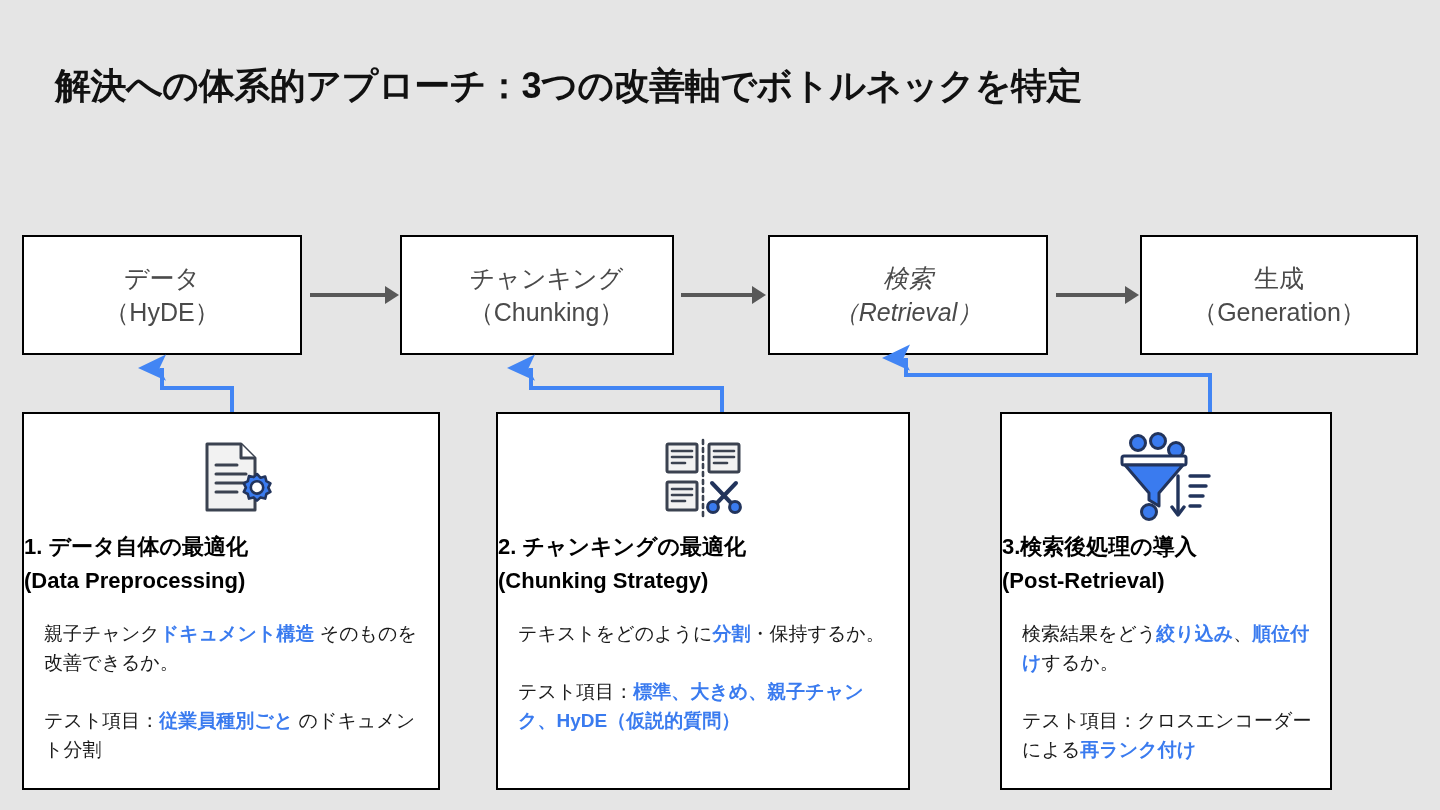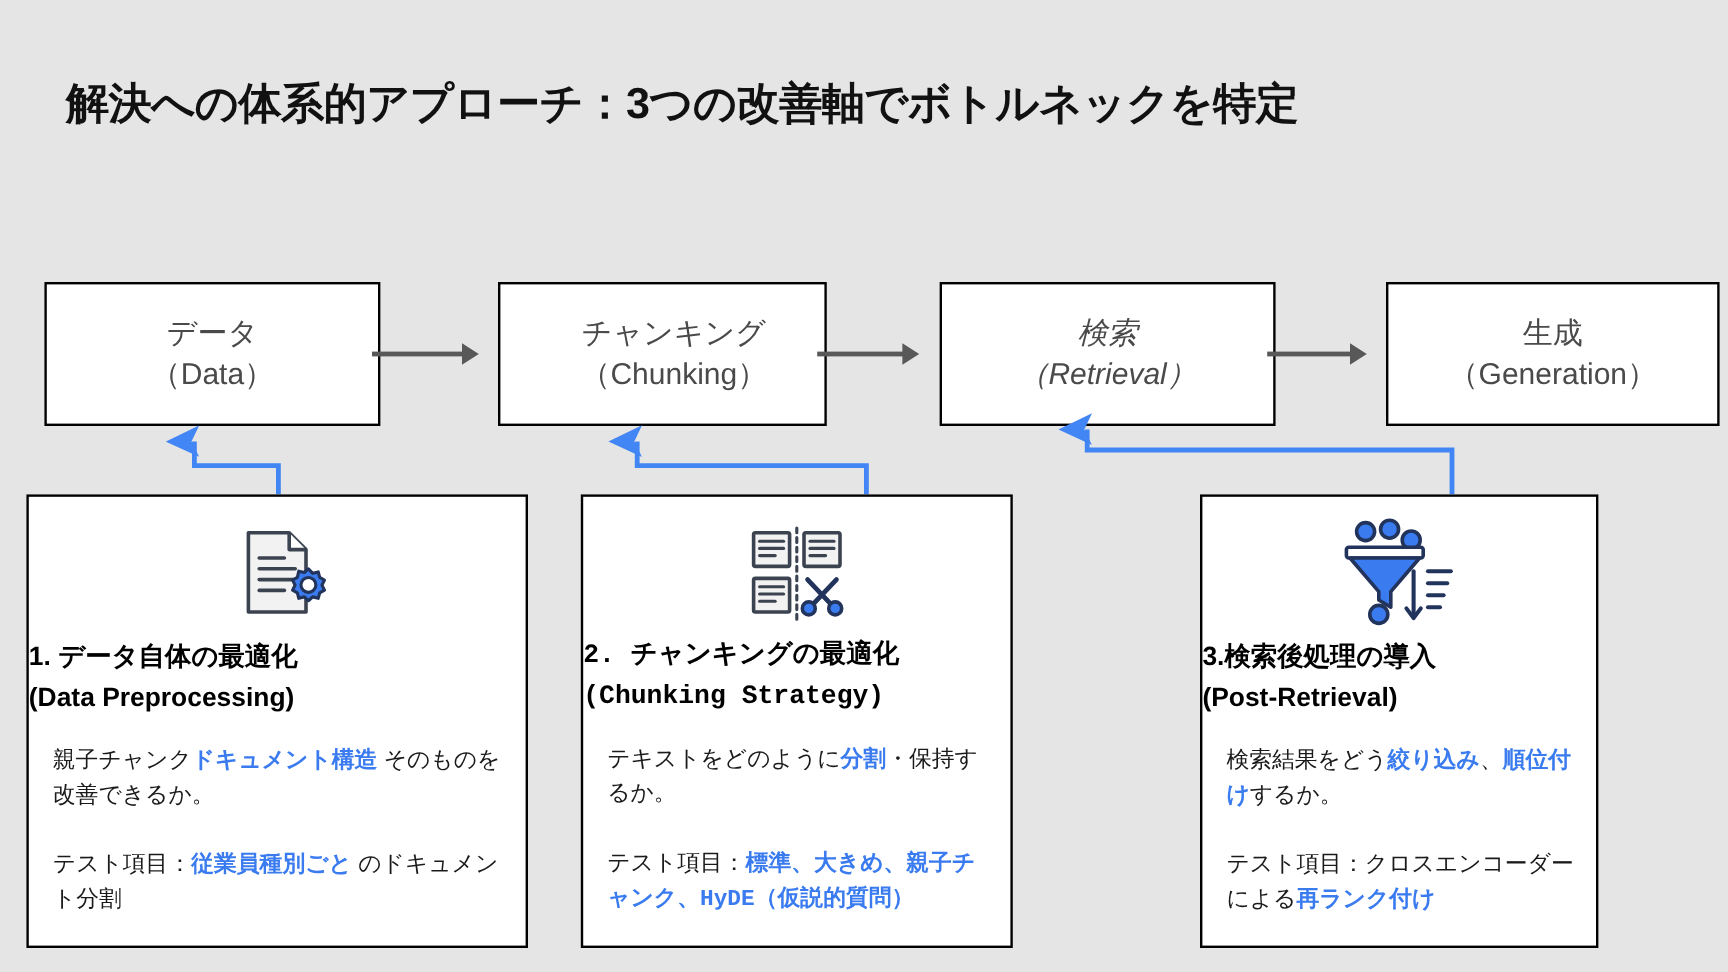--- a/index.html
+++ b/index.html
@@ -22,21 +22,21 @@
     font-size: 21.5px; line-height: 33px; color: #1a1a1a;
   }
   .accent { color: #3a7bef; font-weight: 700; }
 
   
   .pipe-box {
     position: absolute; top: 235px; height: 120px;
     border: 2px solid #000000; background: #ffffff;
     display: flex; flex-direction: column;
     align-items: center; justify-content: center;
-    color: #4a4a4a; font-size: 25px; line-height: 34px; margin-left: 15px;
+    color: #4a4a4a; font-size: 25px; line-height: 34px;
   }
   .pipe-box .jp { display: block; }
   .pipe-box .en { display: block; }
 
   .pipe-arrow {
     position: absolute; top: 293px; height: 4px; background: #585858;
   }
   .pipe-arrow::after {
     content: ""; position: absolute; right: -13px; top: -7px;
     border-left: 14px solid #585858;
@@ -71,21 +71,21 @@
 </head>
 <body>
 
 <div id="slide">
 
   <div class="slide-title">解決への体系的アプローチ：3つの改善軸でボトルネックを特定</div>
 
 
   <div class="pipe-box" style="left:22px;  width:280px;">
     <span class="jp">データ</span>
-    <span class="en">（Data）</span>
+    <span class="en">（HyDE）</span>
   </div>
   <div class="pipe-box" style="left:400px; width:274px;padding-left:19px;">
     <span class="jp">チャンキング</span>
     <span class="en">（Chunking）</span>
   </div>
   <div class="pipe-box" style="left:768px; width:280px;font-style:italic;">
     <span class="jp">検索</span>
     <span class="en">（Retrieval）</span>
   </div>
   <div class="pipe-box" style="left:1140px;width:278px;">
@@ -131,21 +131,21 @@
     <div class="card-title">
       <span>1. データ自体の最適化</span>
       <span class="l2">(Data Preprocessing)</span>
     </div>
     <div class="card-body">
       <div><span>親子チャンク</span><span class="accent">ドキュメント構造</span><span> そのものを改善できるか。</span></div>
       <div class="para2"><span>テスト項目：</span><span class="accent">従業員種別ごと</span><span> のドキュメント分割</span></div>
     </div>
   </div>
 
-  <div class="card" style="left:484px; width:360px;font-family:Liberation Mono, monospace;">
+  <div class="card" style="left:496px; width:414px;">
     <div class="card-icon">
       <svg width="92" height="88" viewBox="0 0 92 88" xmlns="http://www.w3.org/2000/svg">
         <g fill="#f2f2f2" stroke="#3b4250" stroke-width="3" stroke-linejoin="round">
           <rect x="10" y="10" width="30" height="28" rx="1.5"></rect>
           <rect x="52" y="10" width="30" height="28" rx="1.5"></rect>
           <rect x="10" y="48" width="30" height="28" rx="1.5"></rect>
         </g>
         <g stroke="#3b4250" stroke-width="2.6" stroke-linecap="round">
           <line x1="15" y1="17" x2="35" y2="17"></line>
             <line x1="15" y1="23" x2="35" y2="23"></line>

